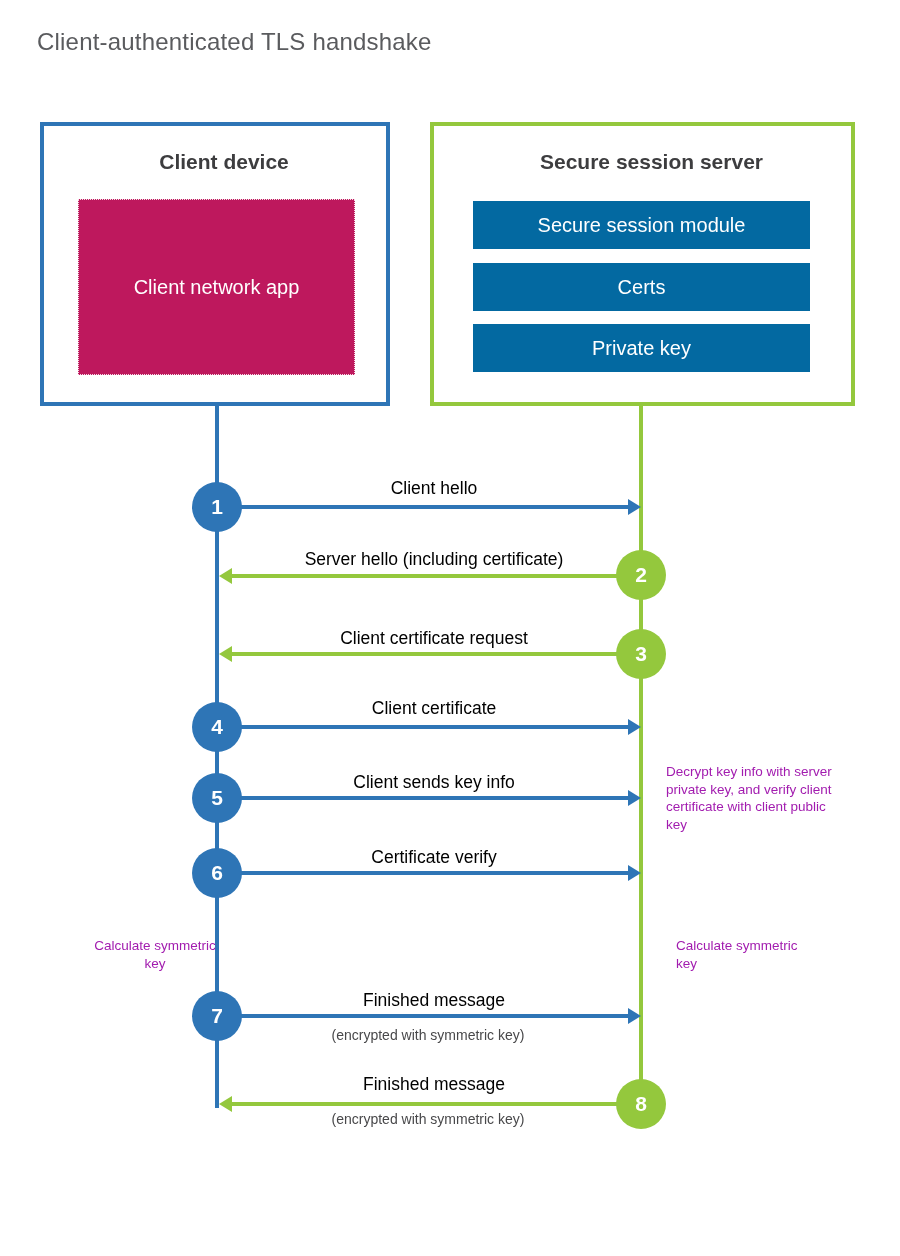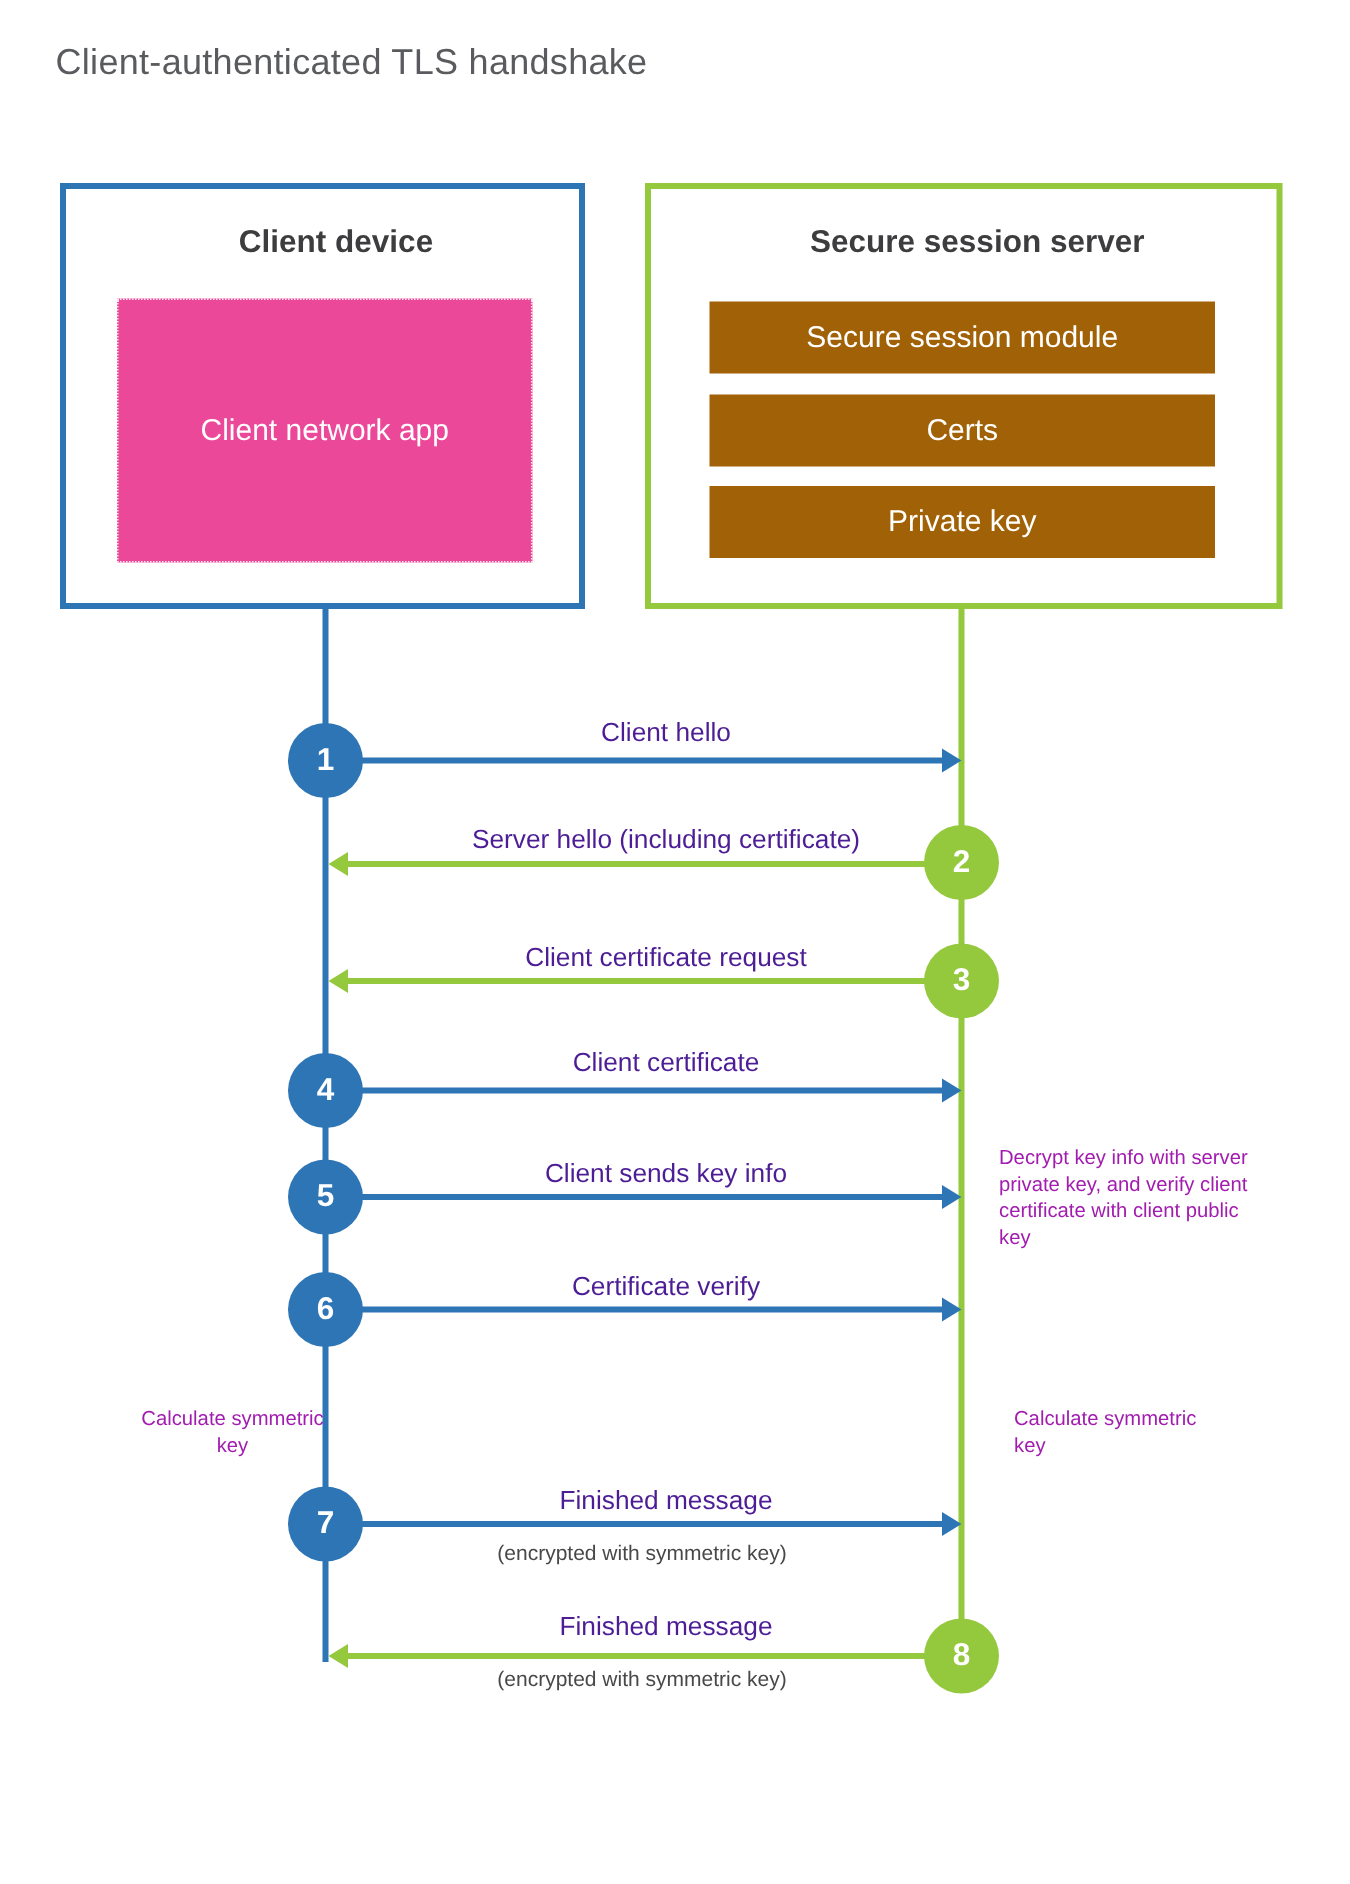--- a/index.html
+++ b/index.html
@@ -10,25 +10,25 @@
     color:#5a5b5e;letter-spacing:0.2px;}
 
   
   .actor-box{position:absolute;box-sizing:border-box;background:#fff;}
   .client-box{left:40px;top:122px;width:350px;height:284px;border:4px solid #2e75b6;}
   .server-box{left:430px;top:122px;width:425px;height:284px;border:4px solid #94c83d;}
   .actor-title{position:absolute;left:0;right:0;top:24px;text-align:center;
     font-size:21px;font-weight:bold;color:#3d3d3f;padding-left:18px;}
 
   .client-app{position:absolute;left:78px;top:199px;width:277px;height:176px;
-    background:#ec4899;border:1px dotted rgba(255,255,255,0.85);box-sizing:border-box;
+    background:#be185d;border:1px dotted rgba(255,255,255,0.85);box-sizing:border-box;
     display:flex;align-items:center;justify-content:center;text-align:center;
     color:#ffffff;font-size:20px;line-height:26px;padding:0 27px;}
 
-  .module-bar{position:absolute;left:473px;width:337px;height:48px;background:#a16207;
+  .module-bar{position:absolute;left:473px;width:337px;height:48px;background:#0369a1;
     display:flex;align-items:center;justify-content:center;color:#ffffff;font-size:20px;}
   .bar-1{top:201px;} .bar-2{top:263px;} .bar-3{top:324px;}
 
   
   .lifeline{position:absolute;width:4px;}
   .lifeline.blue{left:215px;top:406px;height:702px;background:#2e75b6;}
   .lifeline.green{left:639px;top:406px;height:700px;background:#94c83d;}
 
   
   .arrow{position:absolute;height:4px;}
@@ -42,22 +42,22 @@
   .arrow.dir-left{left:232px;width:386px;}
 
   
   .circle{position:absolute;width:50px;height:50px;border-radius:50%;
     display:flex;align-items:center;justify-content:center;
     color:#ffffff;font-size:21px;font-weight:bold;}
   .circle.blue{background:#2e75b6;left:192px;}
   .circle.green{background:#94c83d;left:616px;}
 
   
-  .msg-label{position:absolute;left:224px;width:440px;text-align:center;
-    font-size:17.5px;color:#4c1d95;}
+  .msg-label{position:absolute;left:214px;width:440px;text-align:center;
+    font-size:17.5px;color:#000000;}
   .msg-sub{position:absolute;left:208px;width:440px;text-align:center;
     font-size:14px;color:#48484a;}
 
   
   .side-note{position:absolute;font-size:13.5px;line-height:17.5px;color:#a21caf;}
   .note-decrypt{left:666px;top:763px;width:172px;text-align:left;}
   .note-calc-left{left:90px;top:937px;width:130px;text-align:center;}
   .note-calc-right{left:676px;top:937px;width:130px;text-align:left;}
 </style>
 </head>

